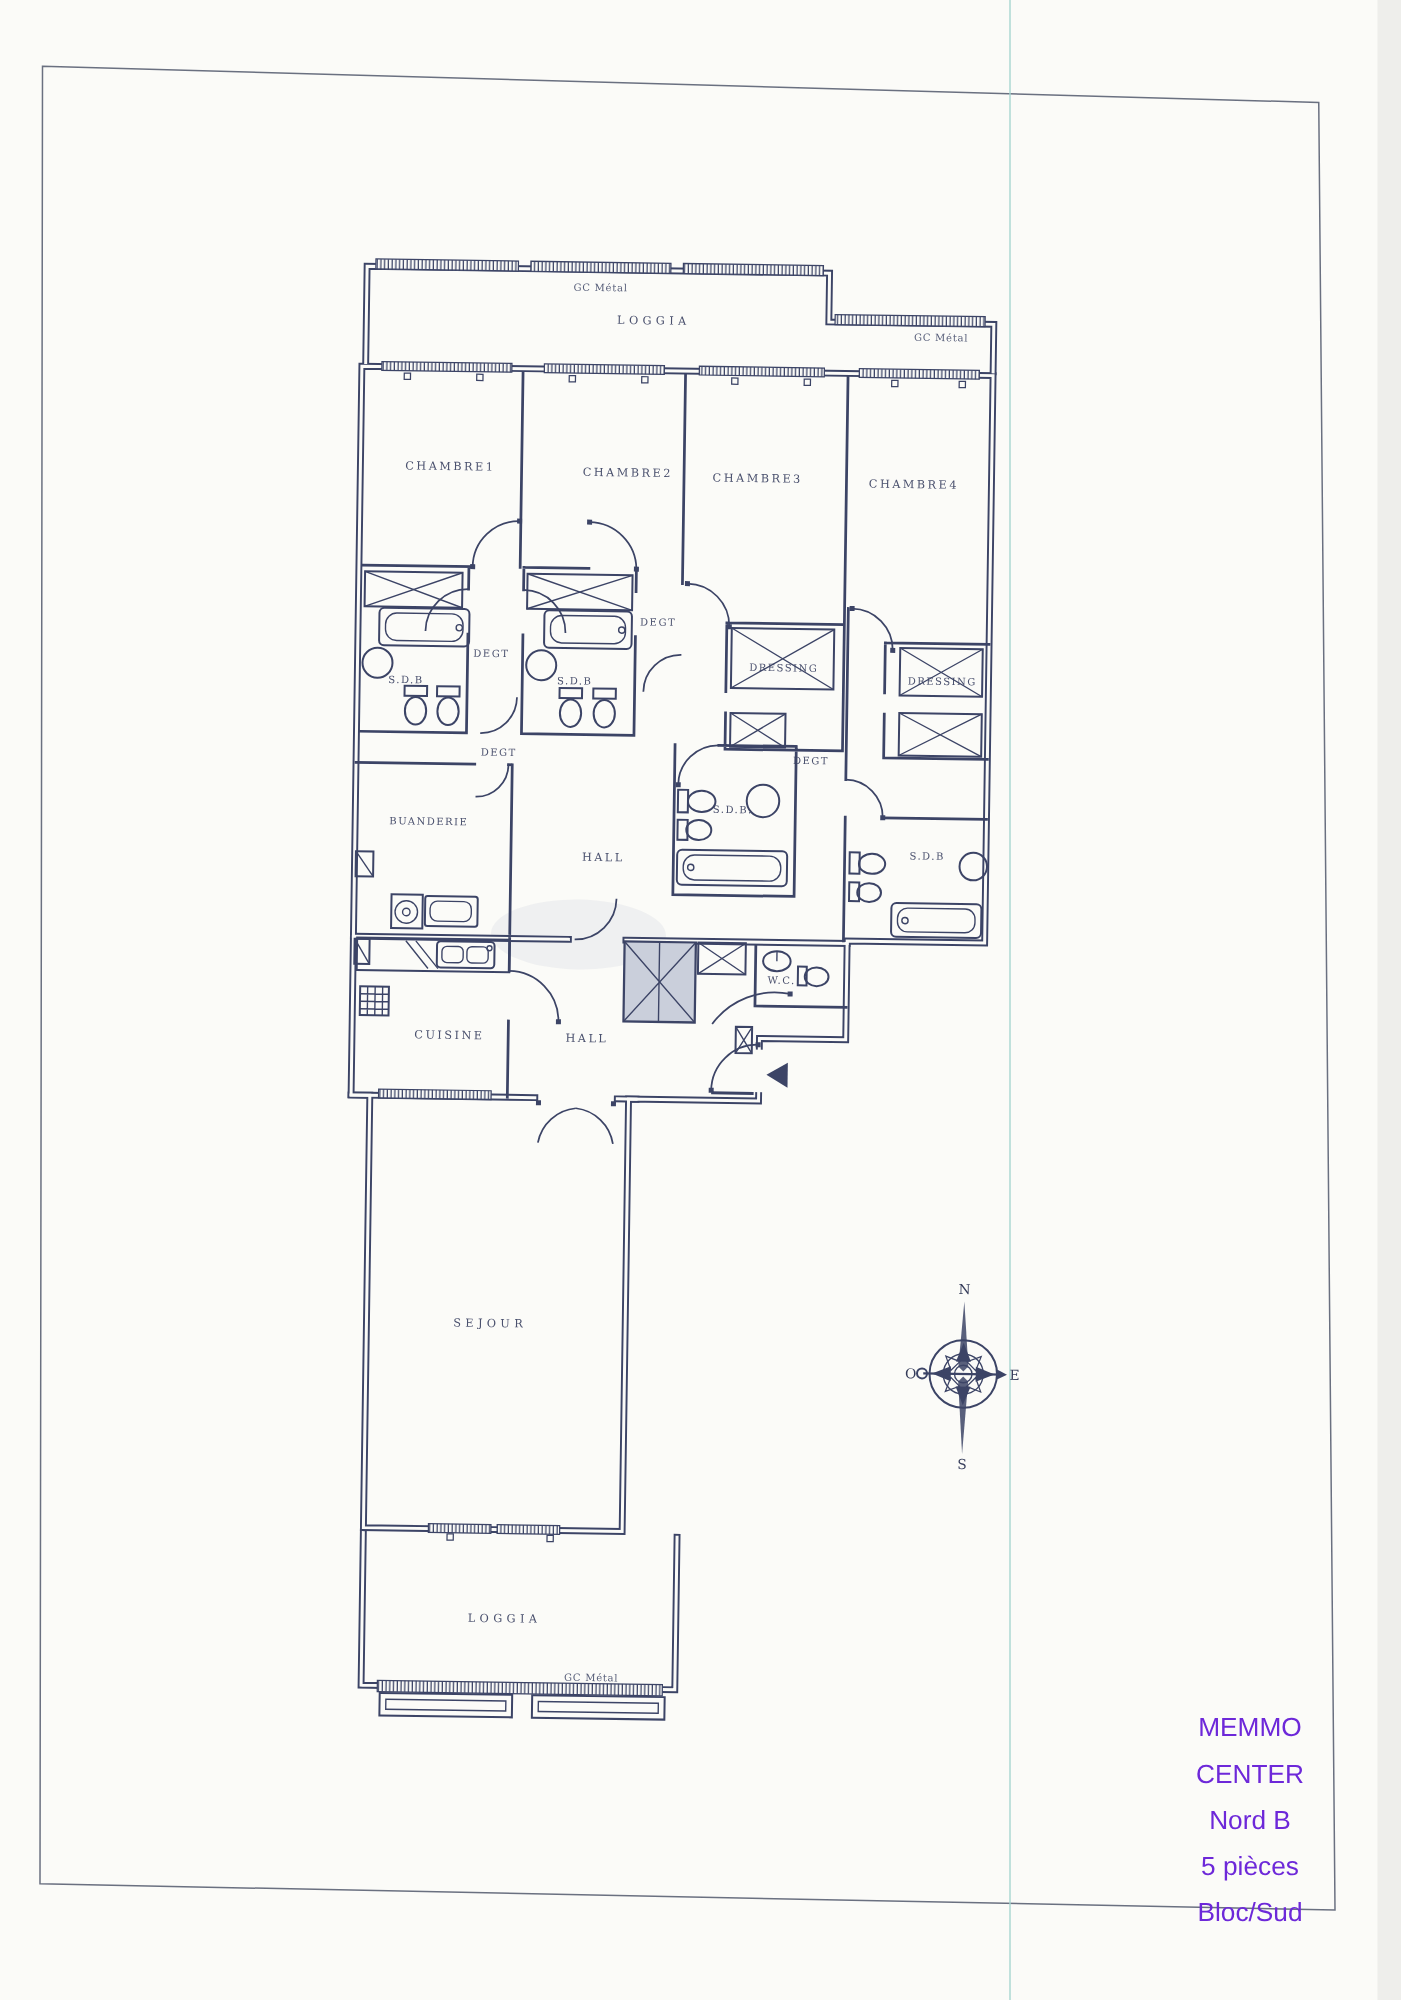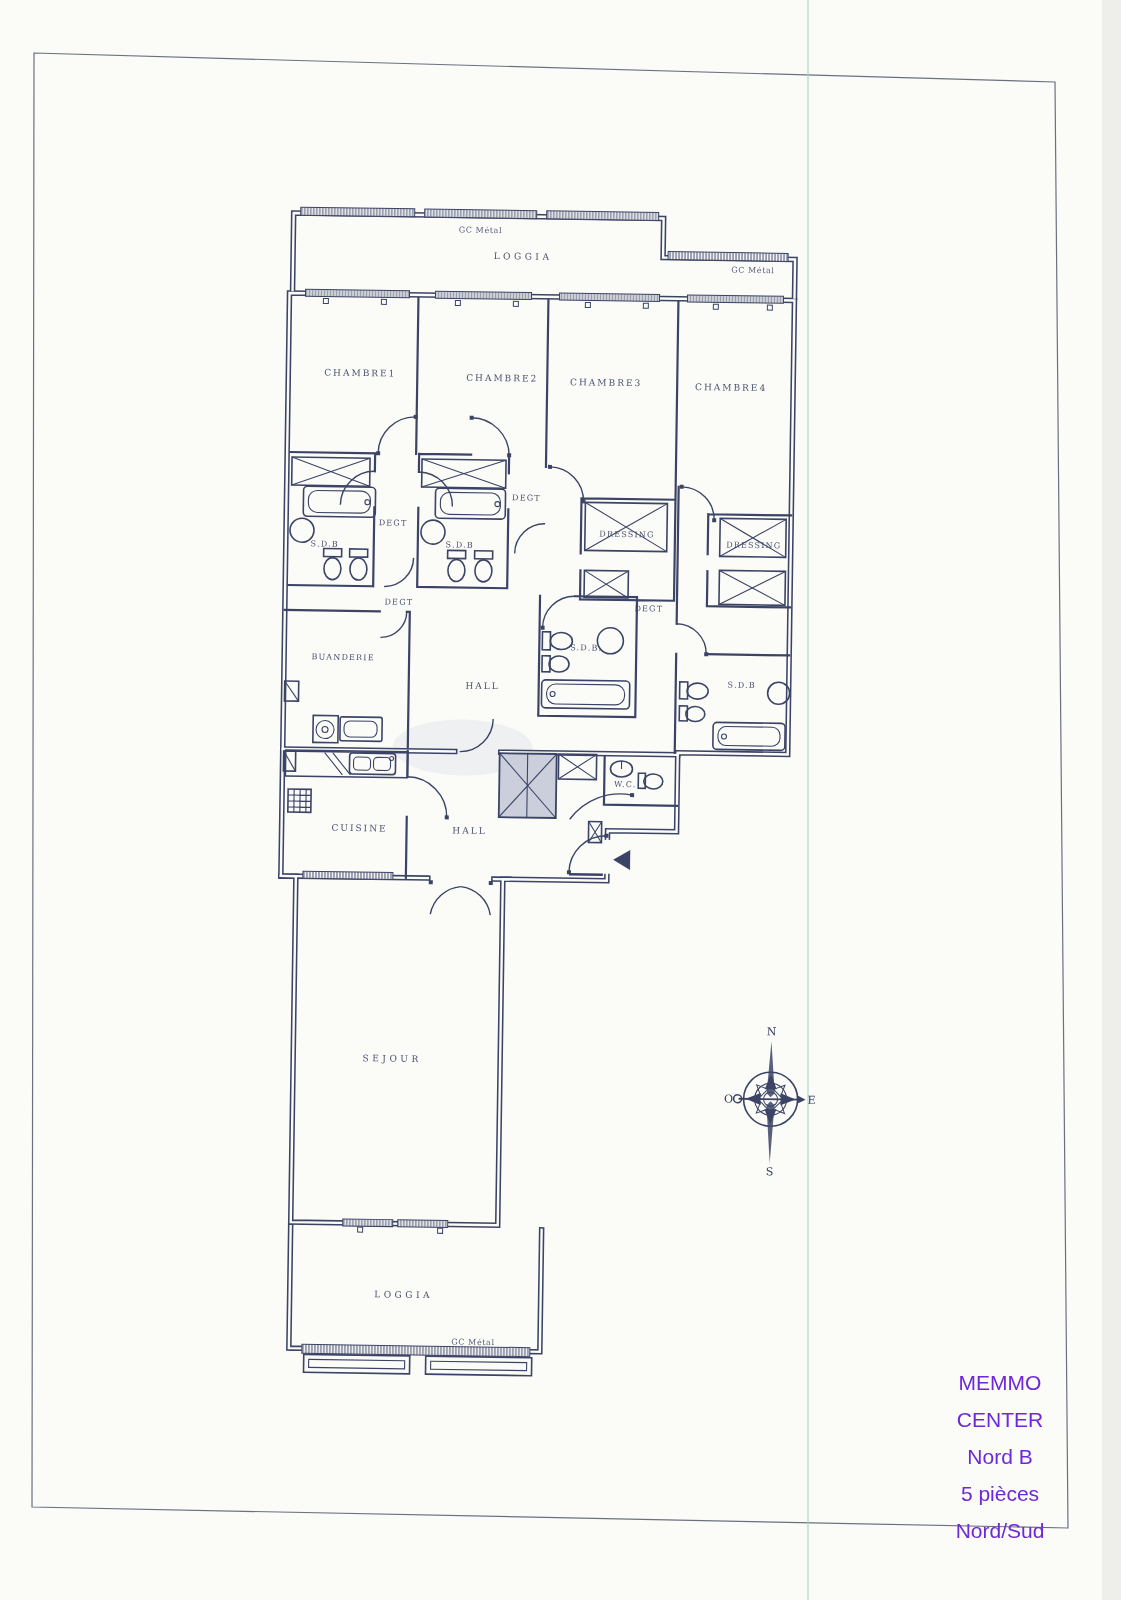--- a/index.html
+++ b/index.html
@@ -342,15 +342,15 @@
       <text class="cl" x="-42" y="4">O</text>
     </g>
   </g>
 </svg>
 
   <div class="title-block">
     <div>MEMMO</div>
     <div>CENTER</div>
     <div>Nord B</div>
     <div>5 pièces</div>
-    <div>Nord/Sud</div>
+    <div>Bloc/Sud</div>
   </div>
 </div>
 
 </body></html>

